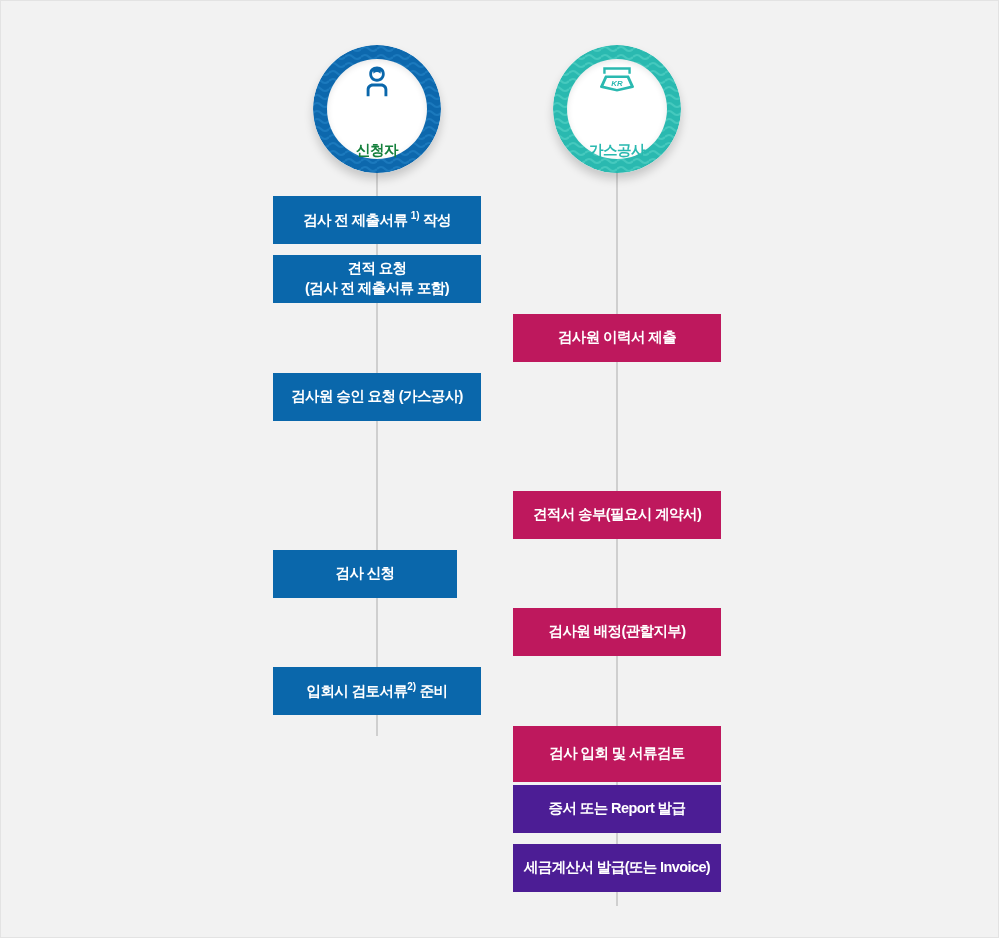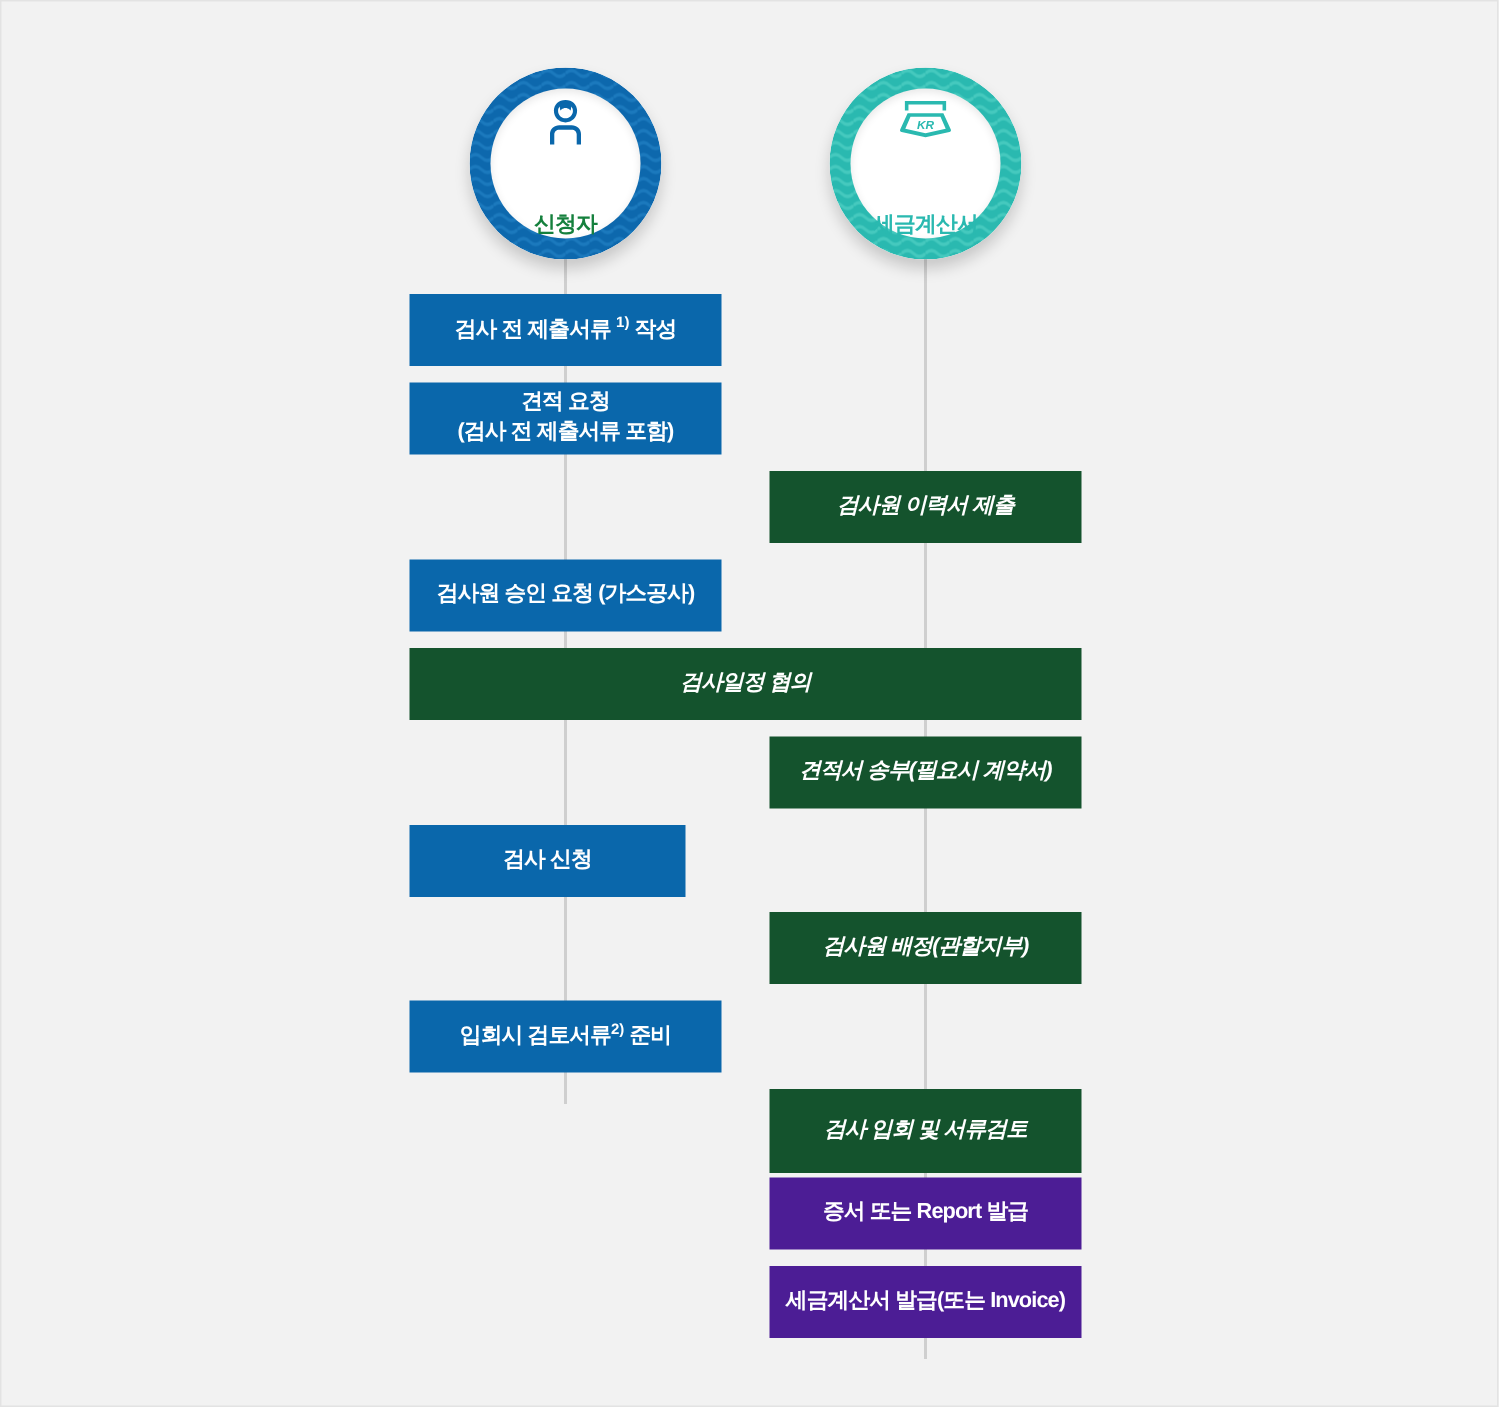--- a/index.html
+++ b/index.html
@@ -100,21 +100,21 @@
     color: #ffffff;
     font-size: 14.5px;
     font-weight: bold;
     letter-spacing: -0.6px;
     line-height: 1.35;
     z-index: 2;
     padding: 0 8px;
     white-space: pre-line;
   }
   .step.blue  { background: #0a67ab; justify-content: center; }
-  .step.teal  { background: #14532d; font-style: italic; }
+  .step.teal  { background: #be185d; }
   .step.cyan  { background: #4c1d95; }
 
   .step .sup {
     font-size: 10px;
     vertical-align: super;
     font-weight: bold;
     letter-spacing: 0;
   }
 </style>
 </head>
@@ -167,44 +167,41 @@
       <svg class="glyph" viewBox="0 0 48 40" width="44" height="40">
 
         <path d="M9 5 h30 v7 h-2.6 V7.6 H11.6 V12 H9 Z" fill="#2ab9b0"></path>
 
         <path d="M11 14 h26 l5.4 11.8 c0.4 0.9-0.1 1.6-1 1.8 L24 31.4 l-17.4-3.8
                  c-0.9-0.2-1.4-0.9-1-1.8 Z
                  M13.1 16.6 L9.3 25.3 24 28.6 l14.7-3.3 -3.8-8.7 Z" fill="#2ab9b0"></path>
 
         <text x="24" y="25.6" font-family="'Liberation Sans',sans-serif" font-size="8.6" font-weight="bold" font-style="italic" fill="#2ab9b0" text-anchor="middle">KR</text>
       </svg>
-      <span class="actor-label">세금계산서</span>
+      <span class="actor-label">가스공사</span>
     </div>
   </div>
 
   <div class="step blue" style="left:272px; top:195px; width:208px; height:48px;">
     <span><span>검사 전 제출서류 </span><span class="sup">1)</span><span> 작성</span></span>
   </div>
 
   <div class="step blue" style="left:272px; top:254px; width:208px; height:48px;">
     <span>견적 요청
 (검사 전 제출서류 포함)</span>
   </div>
 
   <div class="step teal" style="left:512px; top:313px; width:208px; height:48px;">
     <span>검사원 이력서 제출</span>
   </div>
 
   <div class="step blue" style="left:272px; top:372px; width:208px; height:48px;">
     <span>검사원 승인 요청 (가스공사)</span>
   </div>
 
-  <div class="step teal" style="left:272px; top:431px; width:448px; height:48px;">
-    <span>검사일정 협의</span>
-  </div>
 
   <div class="step teal" style="left:512px; top:490px; width:208px; height:48px;">
     <span>견적서 송부(필요시 계약서)</span>
   </div>
 
   <div class="step blue" style="left:272px; top:549px; width:184px; height:48px;">
     <span>검사 신청</span>
   </div>
 
   <div class="step teal" style="left:512px; top:607px; width:208px; height:48px;">

